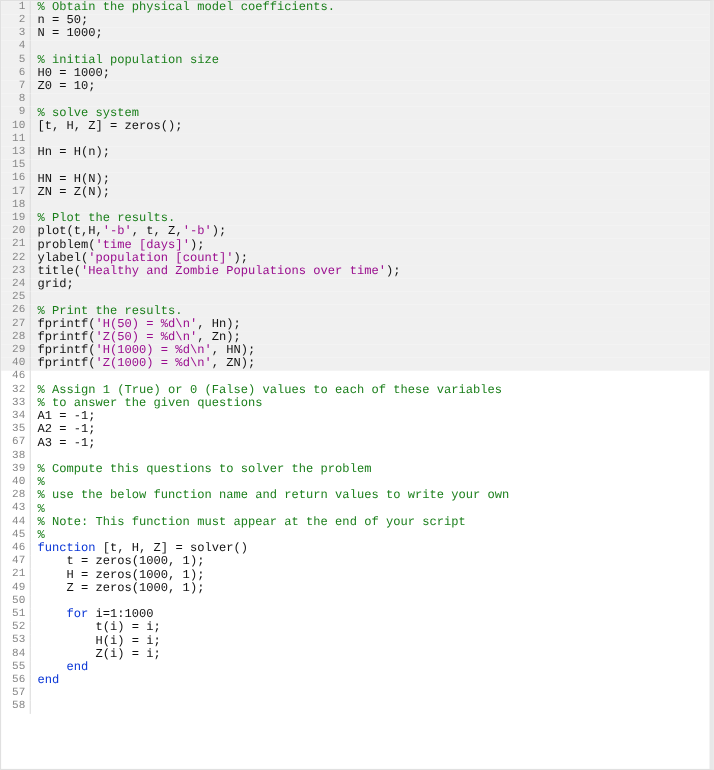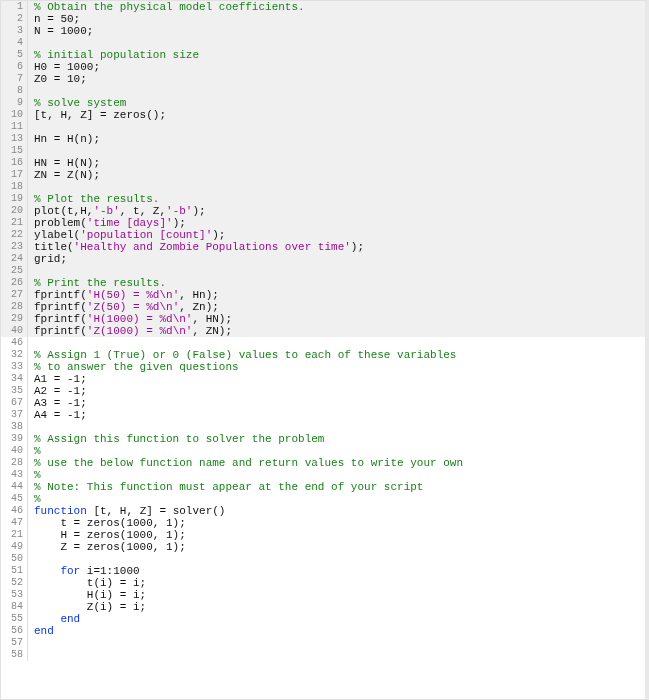--- a/index.html
+++ b/index.html
@@ -184,30 +184,26 @@
     </div>
     <div class="line">
       <div class="gutter">35</div>
       <div class="code"><span class="tok-default">A2 = -1;</span></div>
     </div>
     <div class="line">
       <div class="gutter">67</div>
       <div class="code"><span class="tok-default">A3 = -1;</span></div>
     </div>
     <div class="line">
-      <div class="gutter">37</div>
-      <div class="code"><span class="tok-default">A4 = -1;</span></div>
-    </div>
-    <div class="line">
       <div class="gutter">38</div>
       <div class="code">&nbsp;</div>
     </div>
     <div class="line">
       <div class="gutter">39</div>
-      <div class="code"><span class="tok-comment">% Assign this function to solver the problem</span></div>
+      <div class="code"><span class="tok-comment">% Compute this questions to solver the problem</span></div>
     </div>
     <div class="line">
       <div class="gutter">40</div>
       <div class="code"><span class="tok-comment">%</span></div>
     </div>
     <div class="line">
       <div class="gutter">28</div>
       <div class="code"><span class="tok-comment">% use the below function name and return values to write your own</span></div>
     </div>
     <div class="line">

